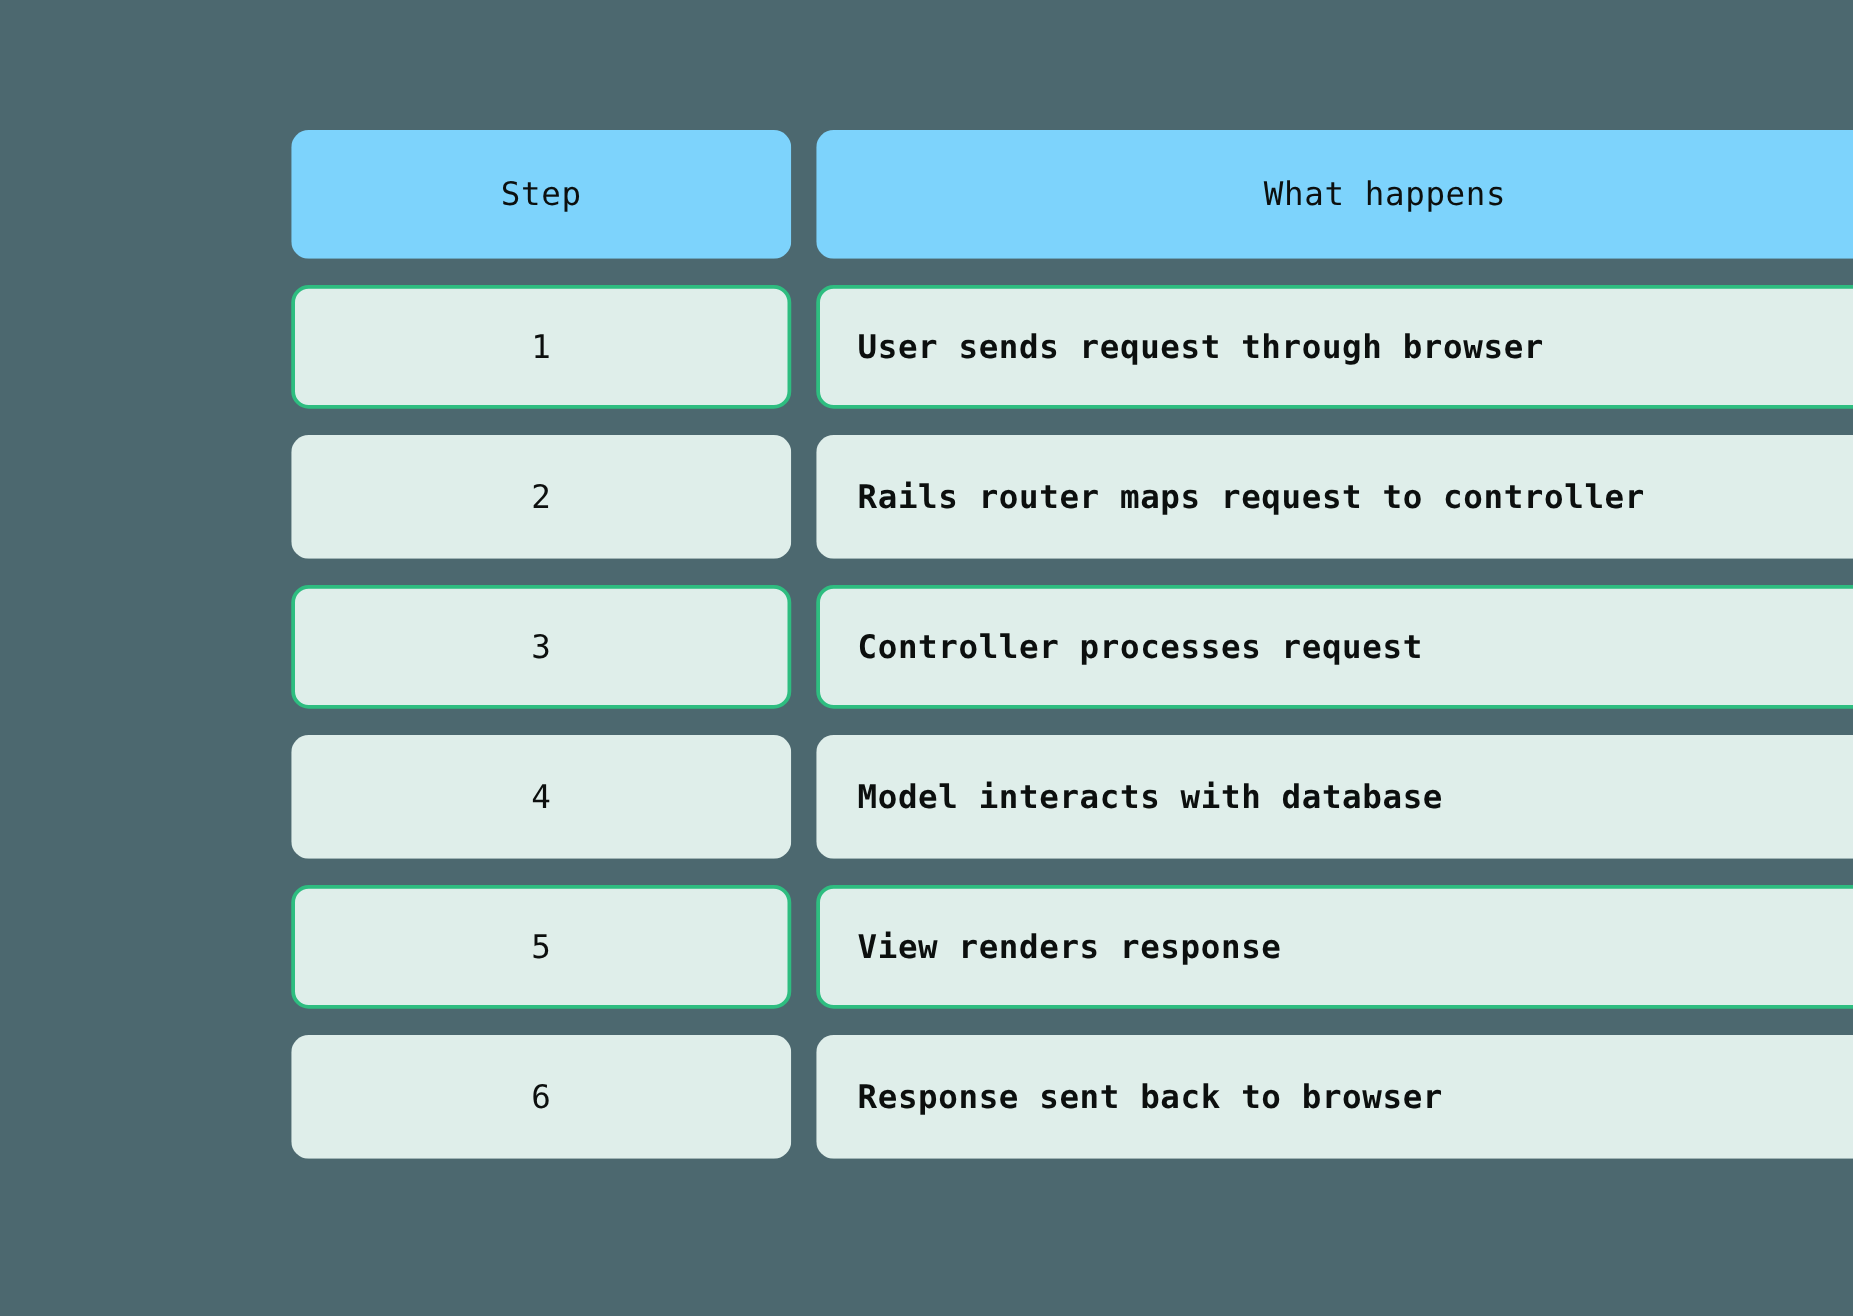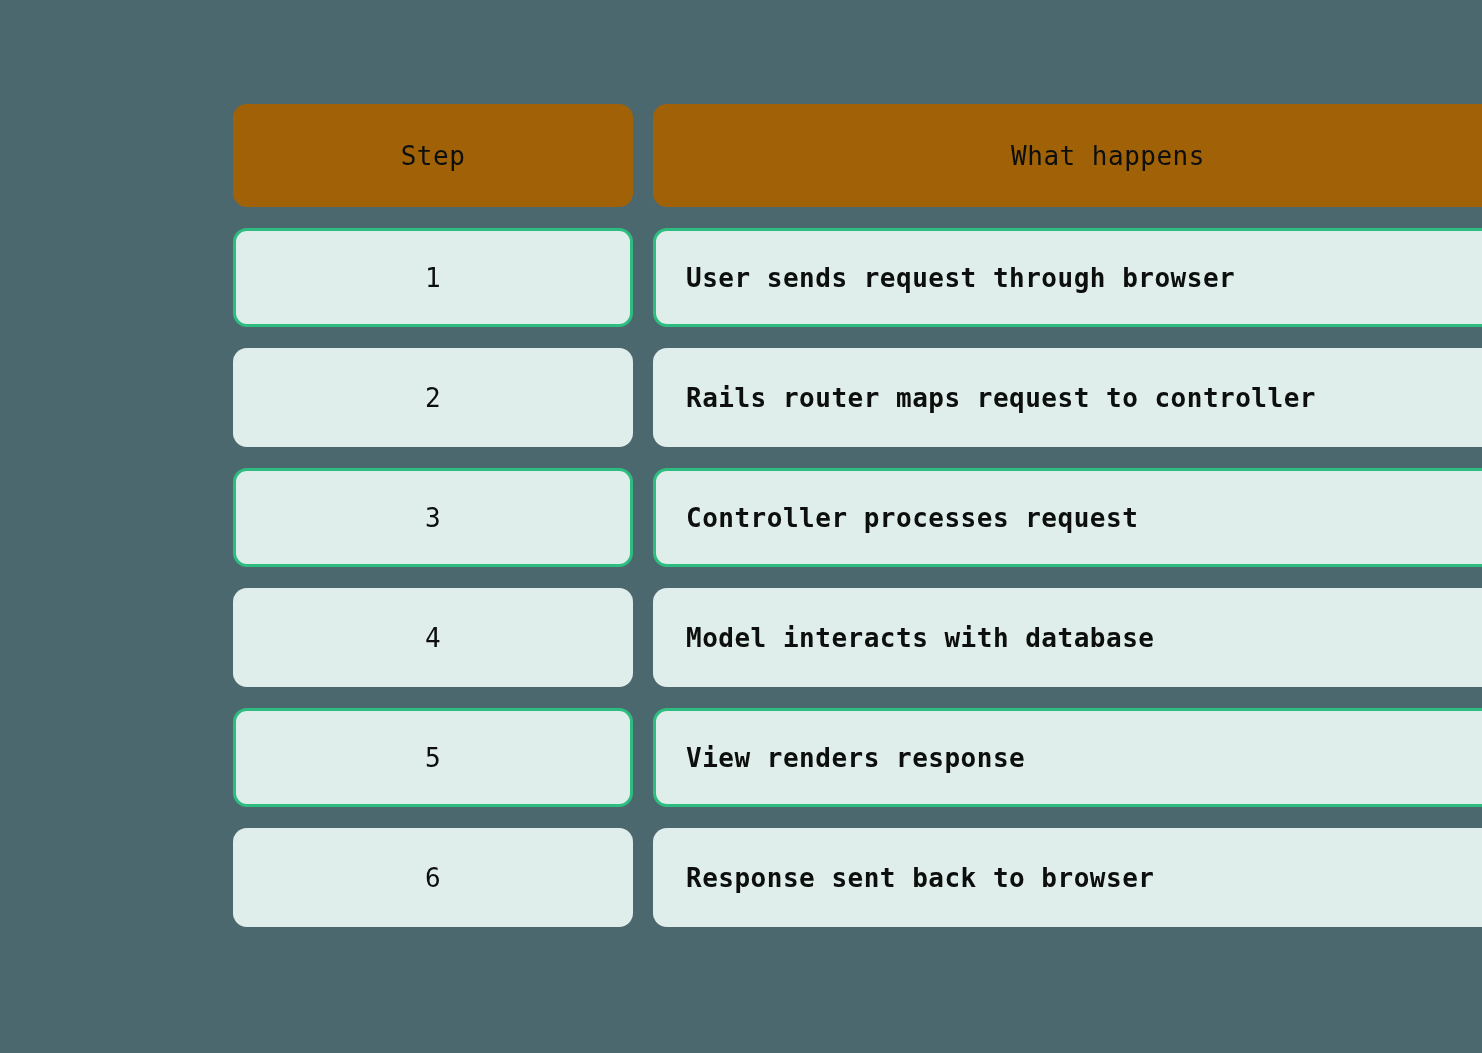--- a/index.html
+++ b/index.html
@@ -52,21 +52,21 @@
     flex: 1 1 auto;
     width: 910px;
     justify-content: flex-start;
     padding-left: 30px;
   }
 
   
   .header-row .cell {
     height: 103px;
     border-color: transparent;
-    background: #a16207;
+    background: #7dd3fc;
     font-weight: 400;
   }
   .header-row .cell.what-col {
     justify-content: center;
     padding-left: 0;
   }
 
   
   .body-row .cell {
     height: 99px;

